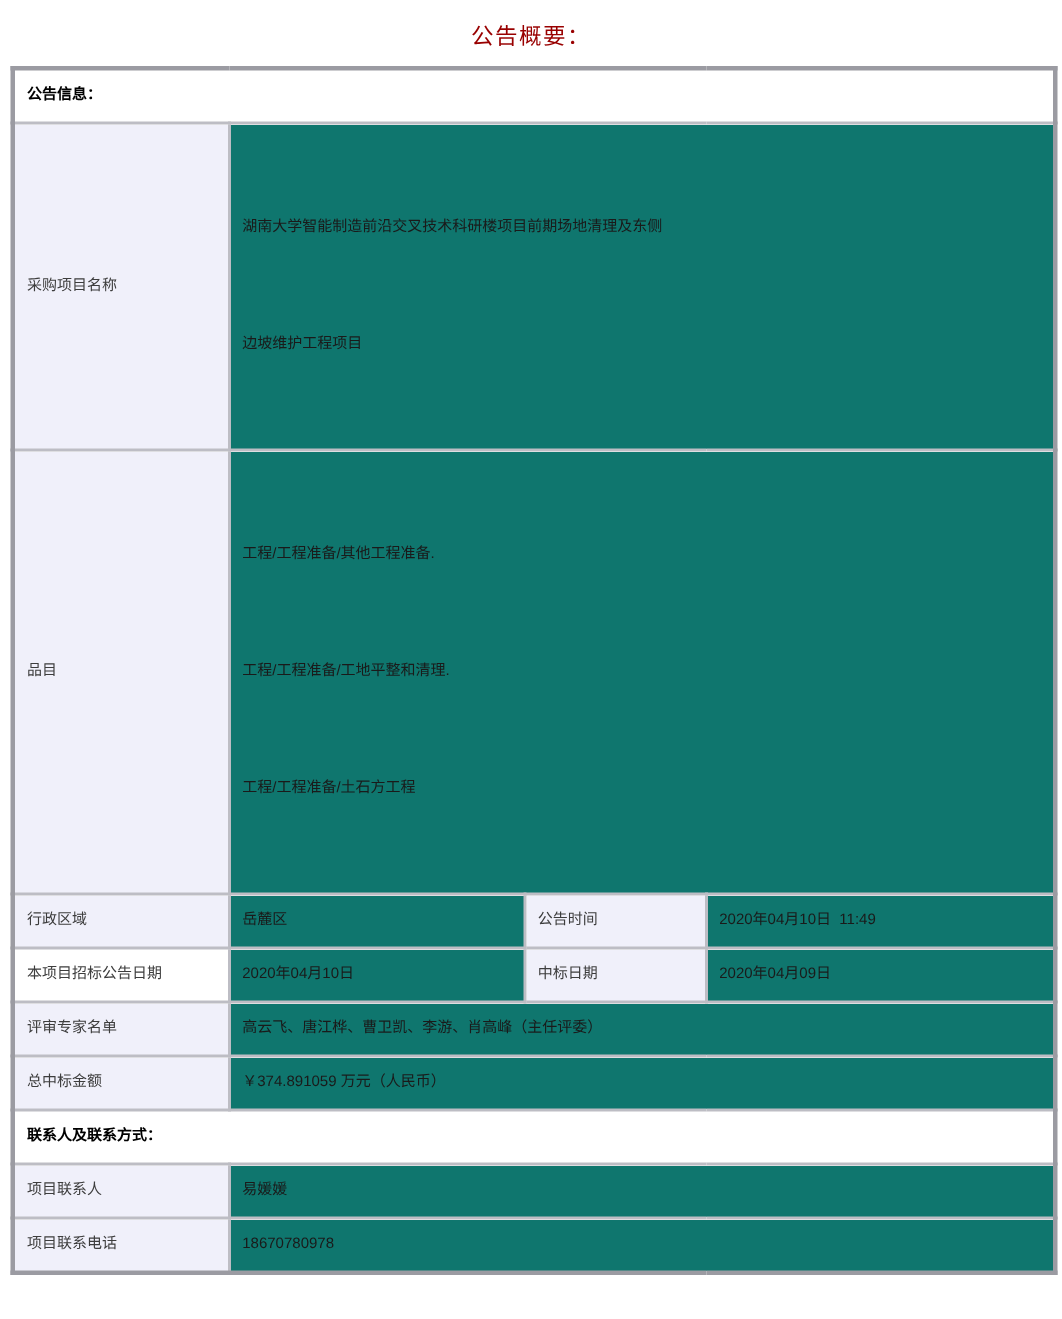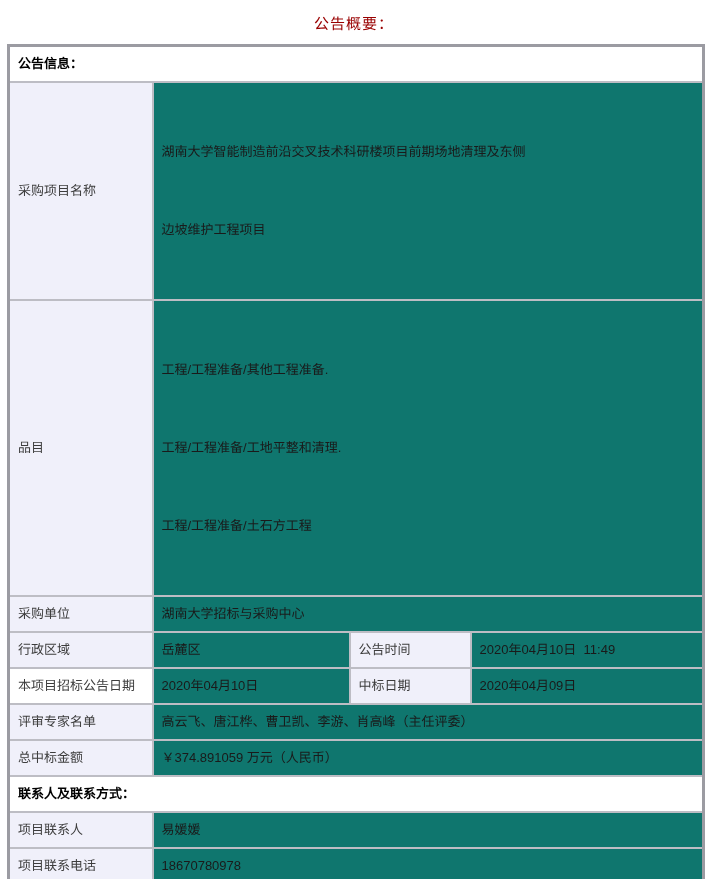--- a/index.html
+++ b/index.html
@@ -30,21 +30,21 @@
     border-collapse:collapse;
     table-layout:fixed;
     width:695px;
     margin-left:7px;
     border:3px solid var(--outer-border);
   }
   table.summary-table td{
     border:2px solid var(--grid-border);
     line-height:26px;
     padding:4px 8px;
-    font-size:13px;
+    font-size:10px;
     overflow:hidden;
     vertical-align:middle;
   }
   td.section-header{
     background:#ffffff;
     font-weight:bold;
     font-size:14px;
     color:#000000;
     padding:12px 4px 8px 3px;
   }
@@ -96,24 +96,20 @@
 
       <tr>
         <td class="lbl">品目</td>
         <td colspan="3" class="val">
           <span class="line">工程/工程准备/其他工程准备.</span>
           <span class="line">工程/工程准备/工地平整和清理.</span>
           <span class="line">工程/工程准备/土石方工程</span>
         </td>
       </tr>
 
-      <tr>
-        <td class="lbl">采购单位</td>
-        <td colspan="3" class="val">湖南大学招标与采购中心</td>
-      </tr>
 
       <tr>
         <td class="lbl">行政区域</td>
         <td class="val">岳麓区</td>
         <td class="lbl">公告时间</td>
         <td class="val">2020年04月10日  11:49</td>
       </tr>
 
       <tr>
         <td class="lbl plain">本项目招标公告日期</td>

